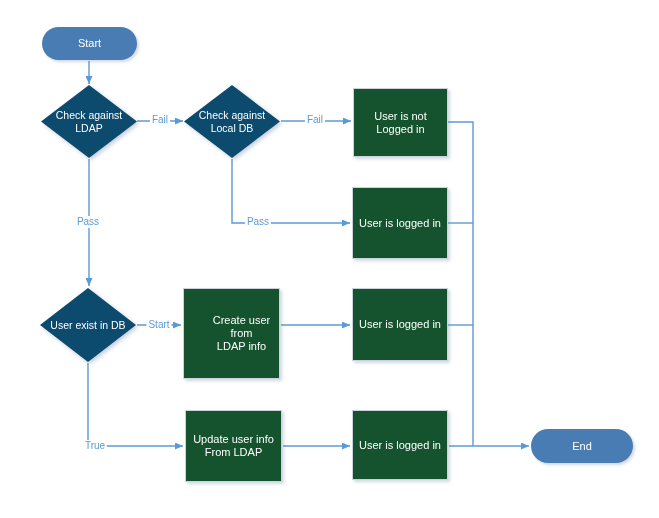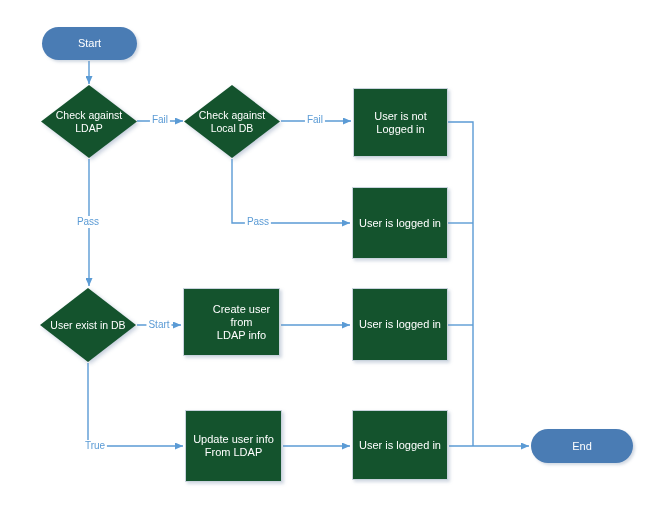--- a/index.html
+++ b/index.html
@@ -43,21 +43,21 @@
     border-radius: 17px;
     box-shadow: 2px 2px 3px rgba(125,145,175,0.35);
   }
   .diamond-wrap {
     position: absolute;
     filter: drop-shadow(2px 2px 2px rgba(125,145,175,0.45));
   }
   .diamond {
     position: absolute;
     left: 0; top: 0; right: 0; bottom: 0;
-    background: #14532d;
+    background: #0c4a6e;
     clip-path: polygon(50% 0, 100% 50%, 50% 100%, 0 50%);
     display: flex;
     align-items: center;
     justify-content: center;
     text-align: center;
     color: #ffffff;
     font-size: 10.5px;
     line-height: 13px;
     white-space: pre-line;
   }
@@ -112,21 +112,21 @@
 
   <div class="node process" style="left:353px; top:88px; width:95px; height:69px;">User is not
 Logged in</div>
 
   <div class="node process" style="left:352px; top:187px; width:96px; height:72px;">User is logged in</div>
 
   <div class="diamond-wrap" style="left:40px; top:288px; width:96px; height:74px;">
     <div class="diamond">User exist in DB</div>
   </div>
 
-  <div class="node process" style="left:183px; top:288px; width:97px; height:68px;padding-left:20px;">Create user from
+  <div class="node process" style="left:183px; top:288px; width:97px; height:91px;padding-left:20px;">Create user from
 LDAP info</div>
 
   <div class="node process" style="left:352px; top:288px; width:96px; height:73px;">User is logged in</div>
 
   <div class="node process" style="left:185px; top:410px; width:97px; height:72px;">Update user info
 From LDAP</div>
 
   <div class="node process" style="left:352px; top:410px; width:96px; height:70px;">User is logged in</div>
 
   <div class="node terminator" style="left:531px; top:429px; width:102px; height:34px;">End</div>

